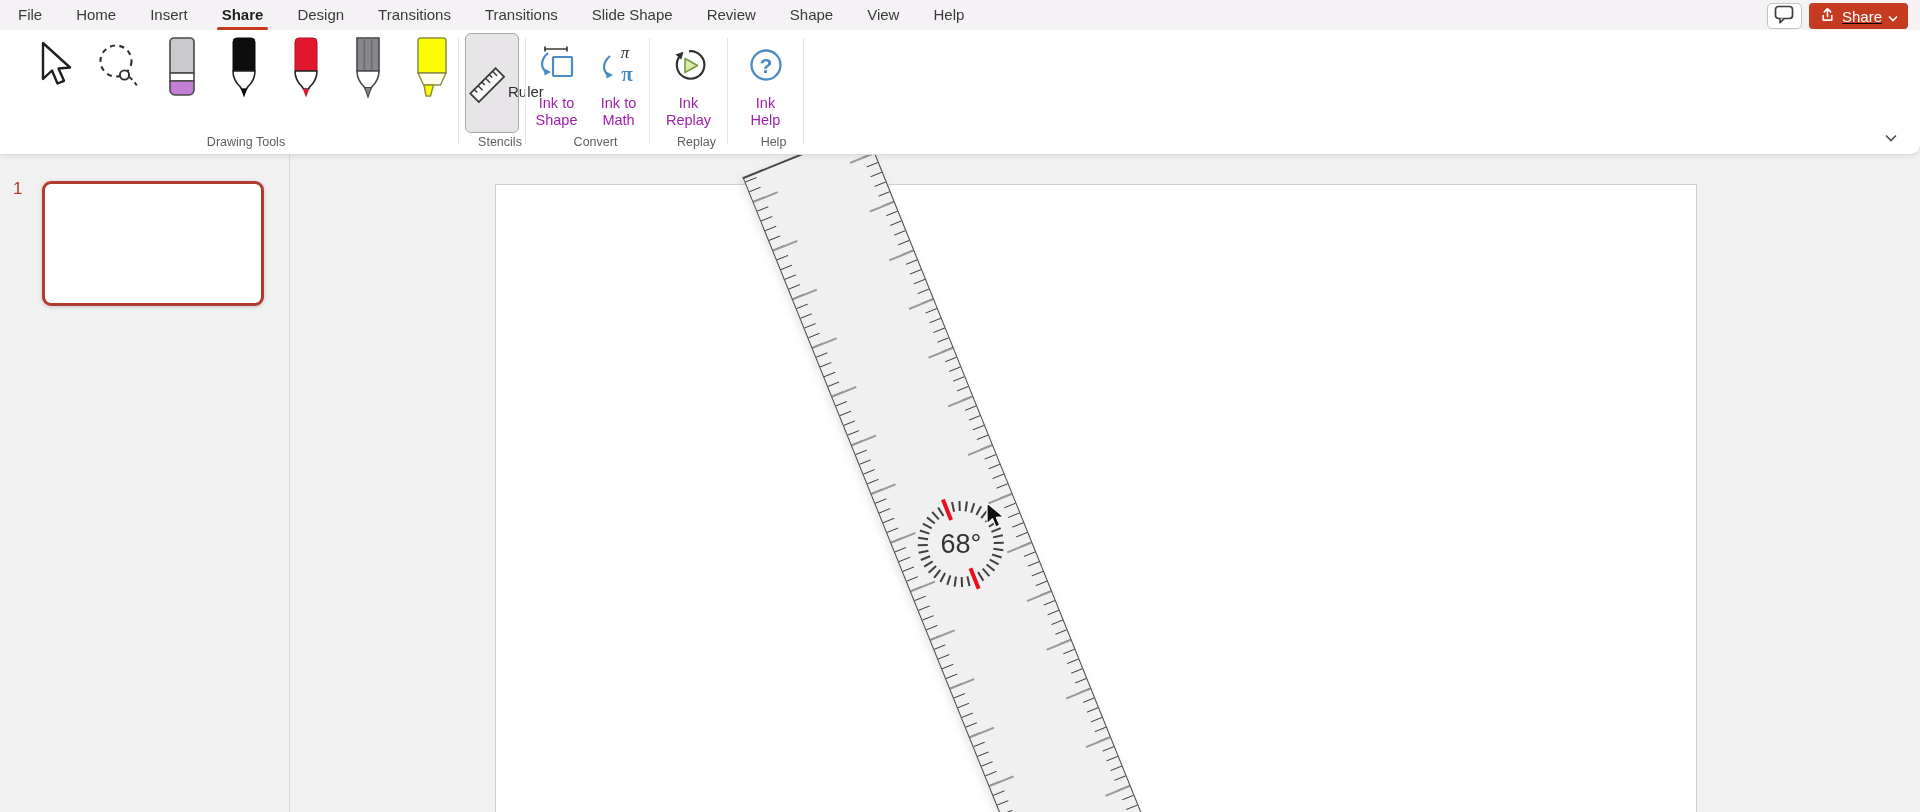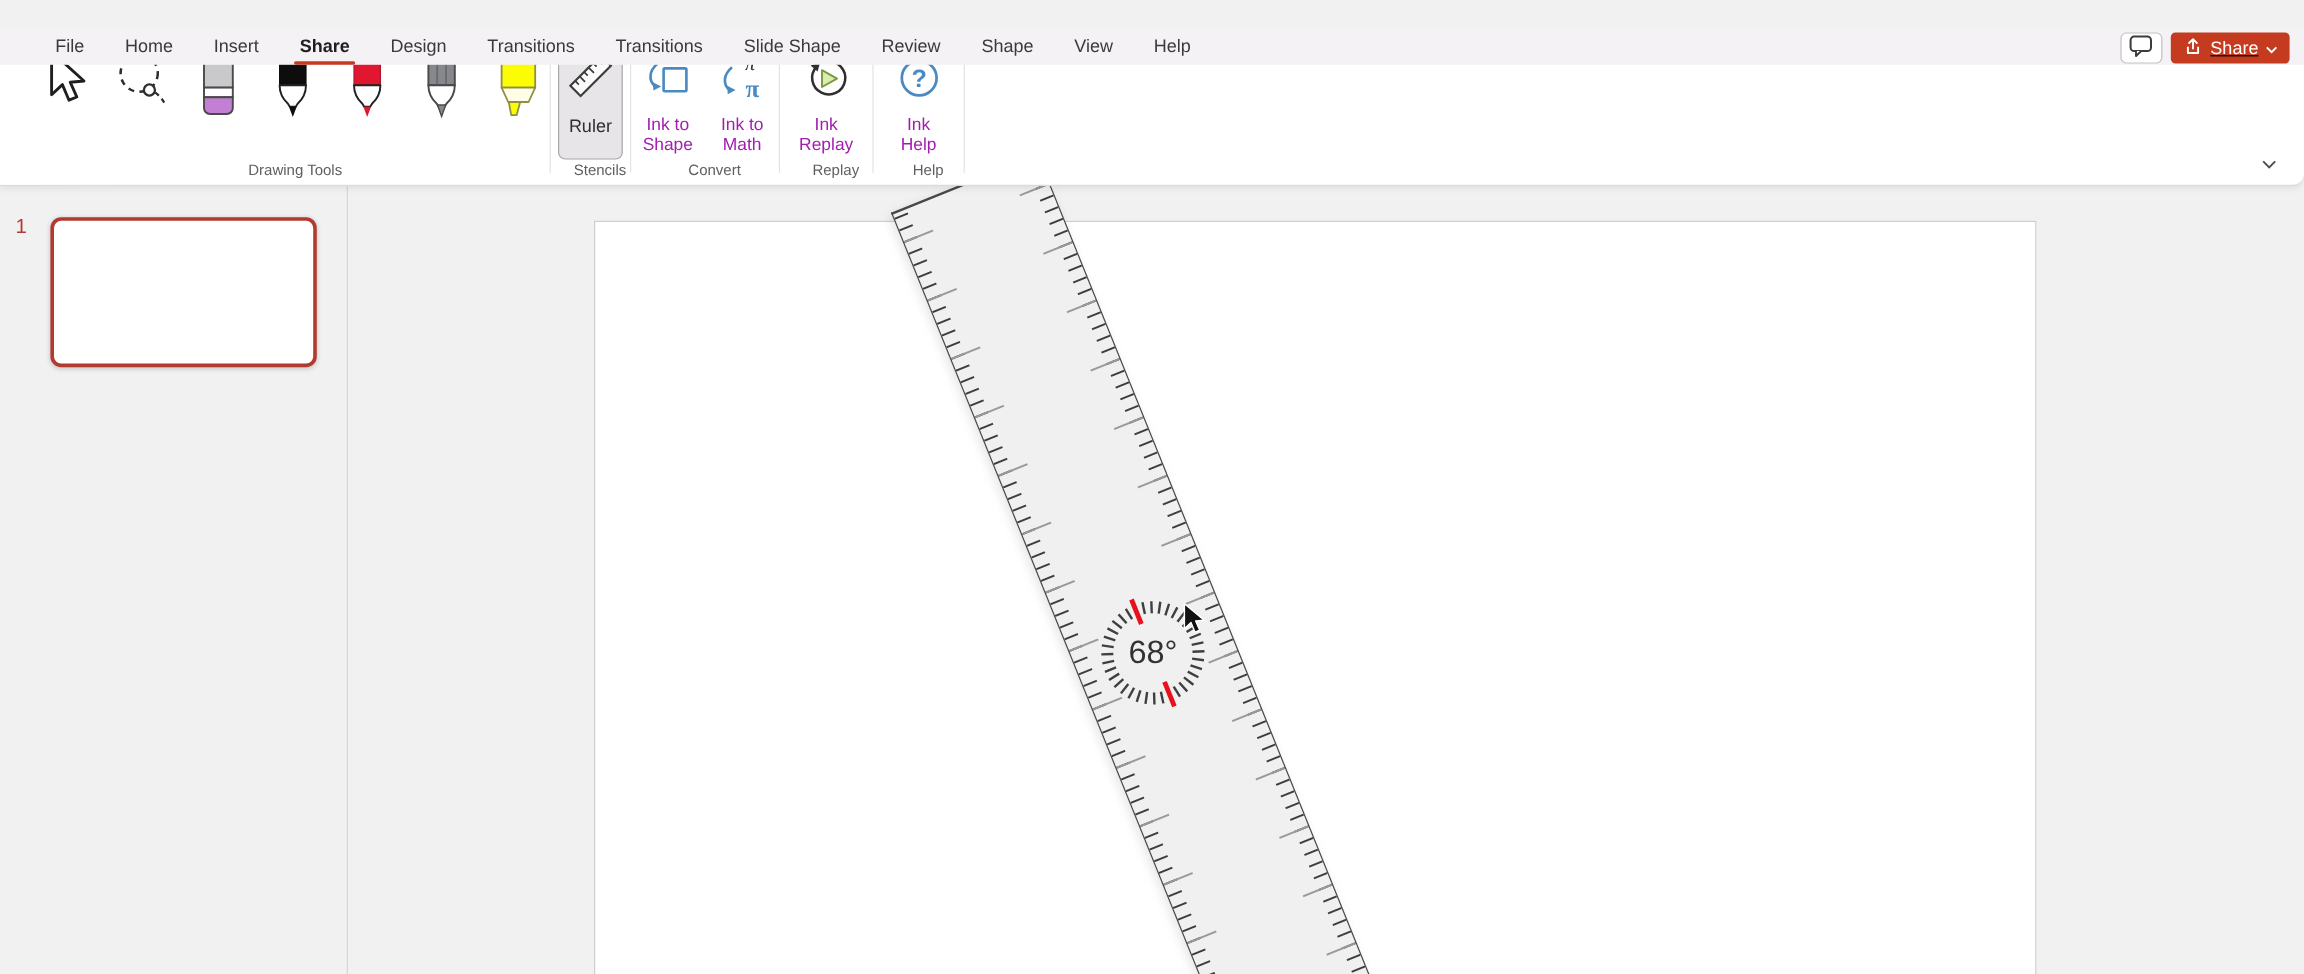--- a/index.html
+++ b/index.html
@@ -10,38 +10,38 @@
     --replay-green-stroke:#7b9a3f;
     --canvas-bg:#f2f1f2;
     --menubar-bg:#f4f2f4;
     --ribbon-bg:#ffffff;
     --ruler-red:#e8101c;
   }
   *{margin:0;padding:0;box-sizing:border-box;}
   html,body{width:1920px;height:812px;overflow:hidden;font-family:"Liberation Sans",sans-serif;background:var(--canvas-bg);}
 
   
-  .menubar{position:absolute;left:0;top:0;width:1920px;height:30px;background:var(--menubar-bg);display:flex;align-items:flex-end;padding-left:29px;z-index:30;margin-top:24px;}
+  .menubar{position:absolute;left:0;top:0;width:1920px;height:30px;background:var(--menubar-bg);display:flex;align-items:flex-end;padding-left:1px;z-index:30;}
   .menu-item{position:relative;padding:0 17px;line-height:30px;font-size:15px;color:#3b3a3b;cursor:default;white-space:nowrap;}
   .menu-item.active{font-weight:700;color:#1f1f1f;}
   .menu-item.active::after{content:"";position:absolute;left:12px;right:12px;bottom:0px;height:3px;background:var(--accent);border-radius:2px;}
   .topbar-right{position:absolute;right:12px;top:3px;display:flex;gap:7px;align-items:center;text-decoration:underline;}
   .comment-btn{width:35px;height:26px;background:#fff;border:1px solid #c3c1c3;border-radius:5px;display:flex;align-items:center;justify-content:center;}
   .share-btn{height:26px;background:var(--accent);border-radius:4px;color:#fff;display:flex;align-items:center;gap:6px;padding:0 10px;font-size:15px;}
 
   
   .ribbon{position:absolute;left:0;top:30px;width:1920px;height:125px;background:var(--ribbon-bg);z-index:20;border-bottom:1px solid #dcdbdc;border-bottom-right-radius:10px;box-shadow:0 2px 5px rgba(0,0,0,0.07);}
   .rgroup{position:absolute;top:0;height:100%;}
   .rgroup .glabel{position:absolute;left:16px;right:0;bottom:5px;text-align:center;font-size:12.5px;color:#605e60;white-space:nowrap;}
   .gdivider{position:absolute;top:8px;bottom:10px;width:1px;background:#e4e3e4;}
   .tools-row{display:flex;gap:22px;padding:5px 0 0 14px;align-items:flex-start;}
   .tool-icon-btn{cursor:pointer;}
   .big-tool-btn{width:60px;display:flex;flex-direction:column;align-items:center;padding-top:4px;cursor:pointer;}
   .big-tool-btn .tlabel{font-size:14.5px;line-height:17px;color:#a21caf;text-align:center;margin-top:3px;}
-  .ruler-btn{width:54px;height:100px;margin:3px auto 0;background:#e7e5e7;border:1px solid #a9a6a9;border-radius:6px;display:flex;flex-direction:column;align-items:center;padding-top:8px;cursor:pointer;}
+  .ruler-btn{width:54px;height:100px;margin:3px auto 0;background:#e7e5e7;border:1px solid #a9a6a9;border-radius:6px;display:flex;align-items:center;padding-top:8px;cursor:pointer;}
   .ruler-btn .tlabel{font-size:15px;color:#2f2e2f;margin-top:8px;}
   .collapse-chevron{position:absolute;right:22px;bottom:8px;cursor:pointer;}
 
   
   .slide-panel{position:absolute;left:0;top:155px;width:290px;bottom:0;background:var(--canvas-bg);border-right:1px solid #d8d7d8;z-index:5;}
   .slide-num{position:absolute;left:13px;top:24px;font-size:17px;color:var(--thumb-red);}
   .slide-thumb{position:absolute;left:42px;top:26px;width:222px;height:125px;background:#fff;border:3px solid var(--thumb-red);border-radius:9px;box-shadow:0 1px 4px rgba(0,0,0,0.18);cursor:pointer;}
 
   
   .canvas{position:absolute;left:290px;top:155px;right:0;bottom:0;background:var(--canvas-bg);z-index:1;}

